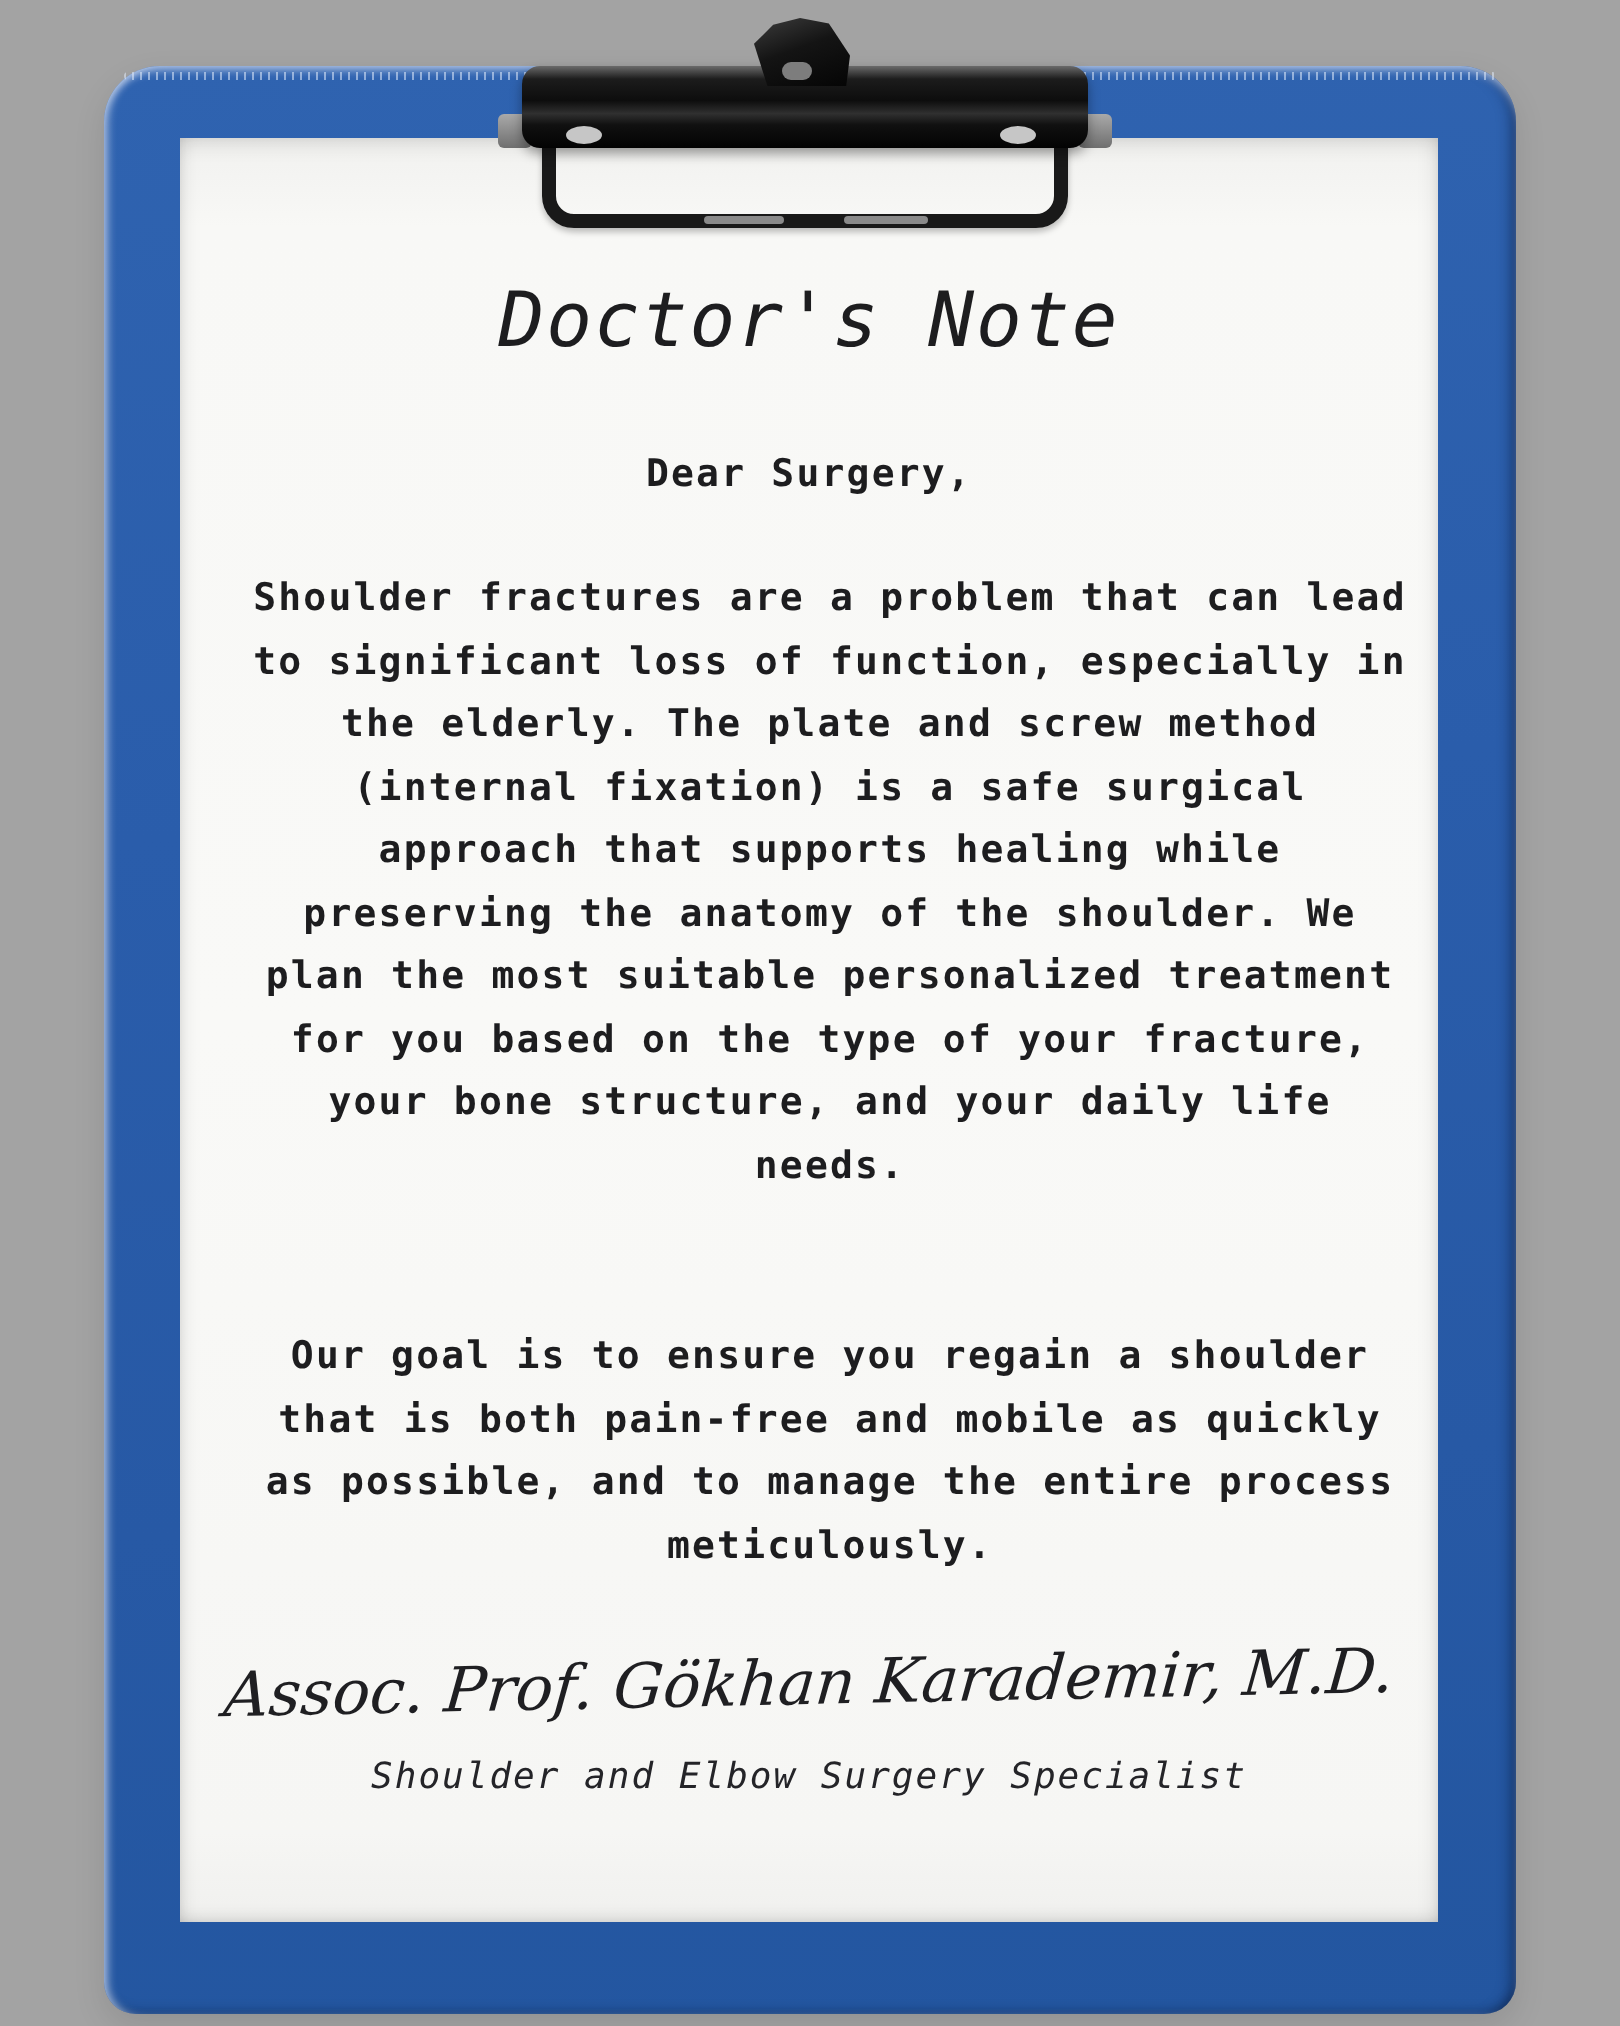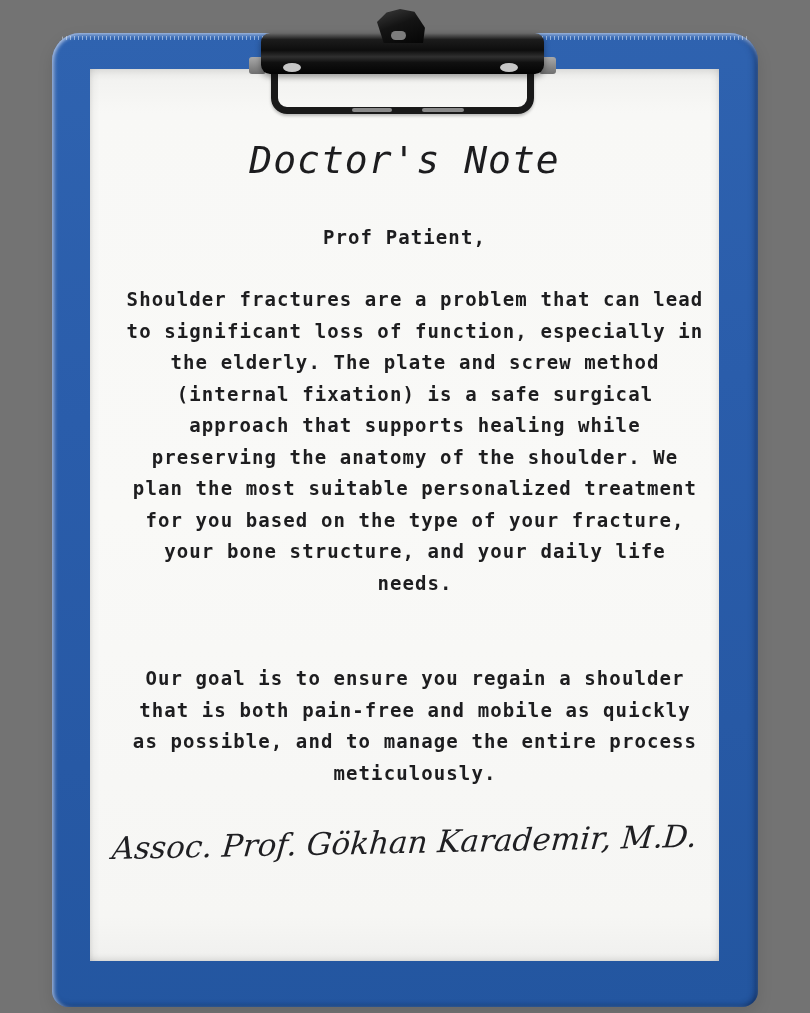--- a/index.html
+++ b/index.html
@@ -1,16 +1,16 @@
 <!DOCTYPE html>
 <html style="--board-color: #2a5dab; --board-color-light: #2f63b0; --board-color-dark: #2356a0; --clip-color: #141414; --paper-color: #f8f8f6; --text-color: #1d1d1f;"><head>
 <meta charset="utf-8">
 <style>
   html,body{margin:0;padding:0;background:#ffffff;}
-  .stage{position:relative;width:810px;height:1013px;background:#737373;overflow:hidden;
+  .stage{position:relative;width:810px;height:1013px;background:#a3a3a3;overflow:hidden;
          font-family:"DejaVu Sans Mono","Liberation Mono",monospace;}
 
   
   .board{position:absolute;left:52px;top:33px;width:706px;height:974px;
          border-radius:28px 28px 16px 16px;
          background:linear-gradient(176deg,var(--board-color-light,#2f63b0) 0%,var(--board-color,#2a5dab) 38%,#2759a5 72%,var(--board-color-dark,#2356a0) 100%);
          box-shadow:inset 4px 0 4px -2px rgba(195,210,235,.75),
                     inset 0 4px 4px -2px rgba(200,215,240,.8),
                     inset -6px 0 7px -4px rgba(8,20,50,.55),
                     inset 0 -4px 6px -3px rgba(8,20,50,.35),
@@ -62,28 +62,29 @@
 </head>
 <body>
 
 <div class="stage">
 
   <div class="board"></div>
   <div class="board-stitch"></div>
 
   <div class="paper">
     <div class="note-text title">Doctor's Note</div>
-    <div class="note-text salutation">Prof Patient,</div>
+    <div class="note-text salutation">Dear Surgery,</div>
     <div class="note-text para para1">
       <div class="inner">Shoulder fractures are a problem that can lead to significant loss of function, especially in the elderly. The plate and screw method (internal fixation) is a safe surgical approach that supports healing while preserving the anatomy of the shoulder. We plan the most suitable personalized treatment for you based on the type of your fracture, your bone structure, and your daily life needs.</div>
     </div>
     <div class="note-text para para2">
       <div class="inner">Our goal is to ensure you regain a shoulder that is both pain-free and mobile as quickly as possible, and to manage the entire process meticulously.</div>
     </div>
     <div class="note-text signature">Assoc. Prof. Gökhan Karademir, M.D.</div>
+    <div class="note-text sig-title">Shoulder and Elbow Surgery Specialist</div>
   </div>
 
   <div class="clip-ear left"></div>
   <div class="clip-ear right"></div>
   <div class="clip-loop"></div>
   <div class="loop-glint g1"></div>
   <div class="loop-glint g2"></div>
   <div class="clip-bar"></div>
   <div class="bar-hole left"></div>
   <div class="bar-hole right"></div>

